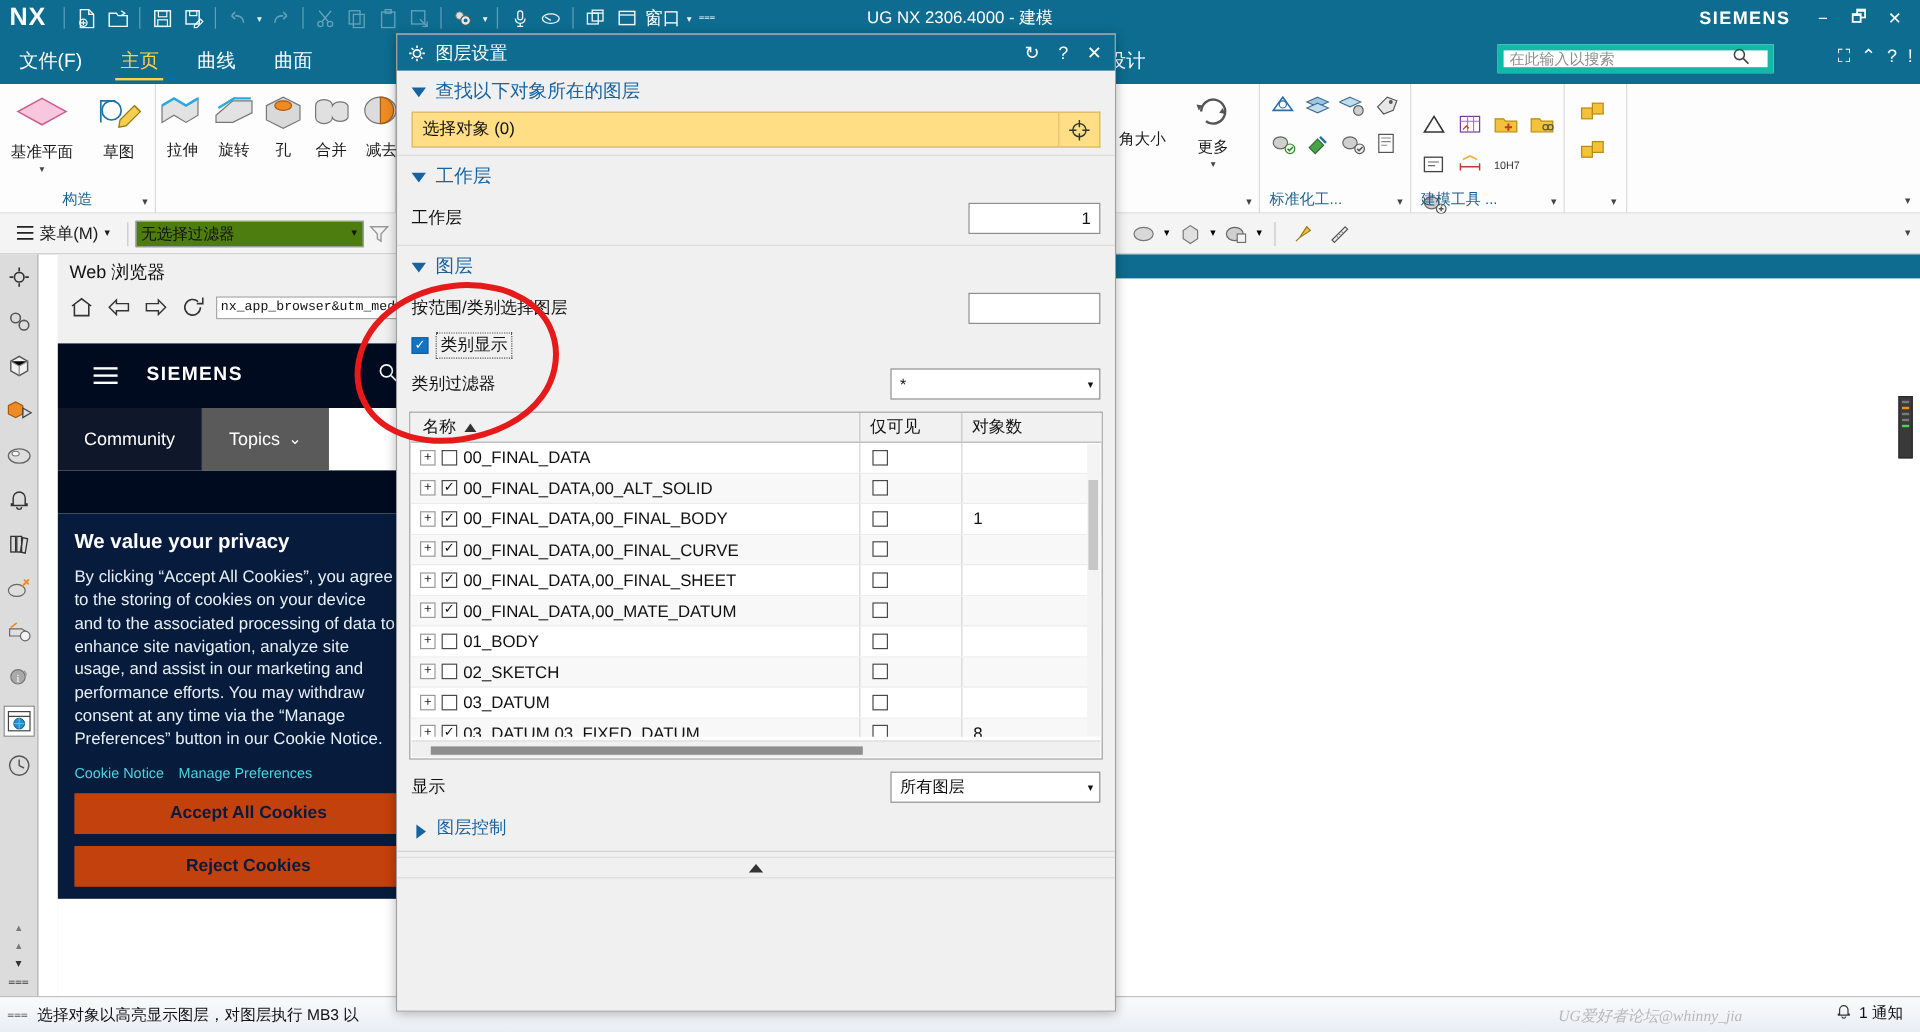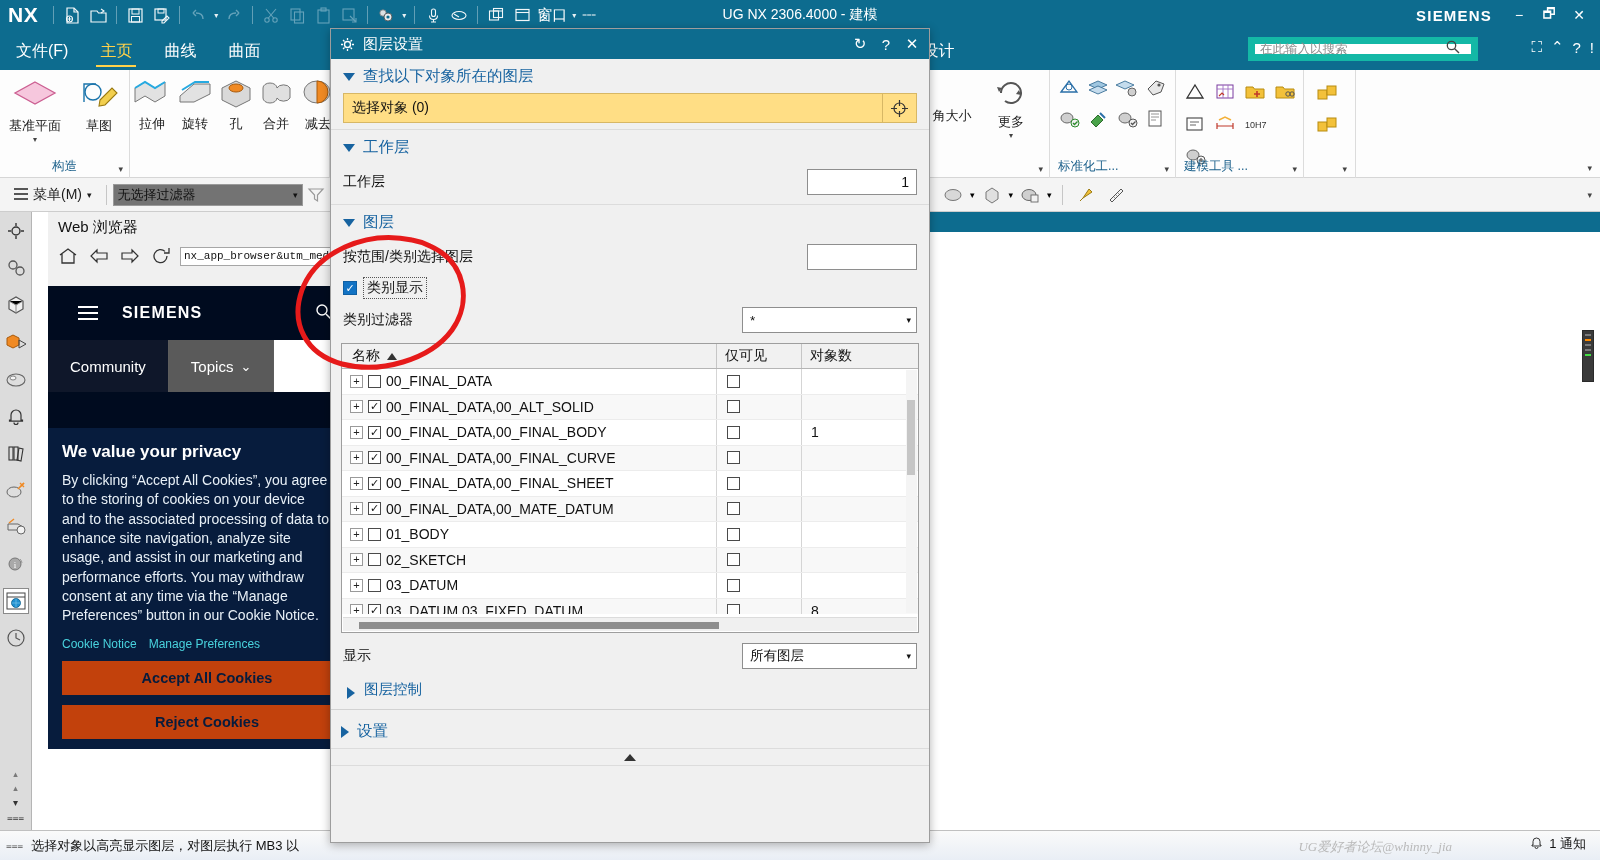--- a/index.html
+++ b/index.html
@@ -49,21 +49,21 @@
   .rtab {
     padding: 5px 16px 8px 16px; font-size: 16px; color: #fff; position: relative;
   }
   .rtab.active { color: #ffd24a; }
   .rtab.active::after {
     content: ""; position: absolute; left: 12px; right: 12px; bottom: 3px;
     height: 2px; background: #ffd24a;
   }
   .search-wrap {
     position: absolute; right: 122px; top: 7px; width: 230px; height: 24px;
-    background: #ffffff; border: 7px solid #14b8a6; display: flex; align-items: center;
+    background: #ffffff; border: 5px solid #14b8a6; display: flex; align-items: center;
   }
   .search-wrap input {
     border: 0; outline: 0; width: 190px; height: 20px; font-size: 12.5px;
     padding-left: 5px; color: #333; background: transparent;
     font-family: "Liberation Sans", sans-serif;
   }
   .search-wrap input::placeholder { color: #8d8d8d; }
   .ribbon-right-icons { position: absolute; right: 6px; top: 8px; display: flex; gap: 9px; align-items: center; }
   .rri { font-size: 15px; color: #fff; }
 
@@ -85,21 +85,21 @@
 
   
   .toolbar2 {
     position: absolute; left: 0; top: 178px; width: 1600px; height: 34px;
     background: #f4f4f4; border-bottom: 1px solid #cdcdcd;
     display: flex; align-items: center; padding-left: 6px;
   }
   .menu-btn { display: flex; align-items: center; gap: 5px; font-size: 14px; color: #1b1b1b; padding: 0 8px; }
   .tb-sep { width: 1px; height: 20px; background: #c6c6c6; margin: 0 6px; }
   .filter-select {
-    width: 190px; height: 22px; border: 1px solid #9a9a9a; background: #737373;
+    width: 190px; height: 22px; border: 1px solid #9a9a9a; background: #4d7c0f;
     font-size: 13px; display: flex; align-items: center; padding: 0 4px;
     justify-content: space-between; color: #111;
   }
   .tb-icon { width: 26px; height: 26px; display:flex; align-items:center; justify-content:center; }
 
   
   .resbar {
     position: absolute; left: 0; top: 212px; width: 32px; height: 618px;
     background: #dcdcdc; border-right: 1px solid #b5b5b5;
     display: flex; flex-direction: column; align-items: center; padding-top: 6px; gap: 11px;
@@ -577,21 +577,21 @@
         <span><svg width="22" height="20" viewBox="0 0 22 20">
               <rect x="4" y="2" width="12" height="15" fill="#fff" stroke="#555" stroke-width="1"></rect>
               <path d="M6 5h8M6 8h8M6 11h5" stroke="#888" stroke-width=".9"></path>
             </svg></span>
       </div>
       <div class="rgroup-label" style="text-align:left;padding-left:8px;">标准化工...</div>
       <div style="position:absolute;right:6px;bottom:4px;font-size:9px;color:#444;">▾</div>
     </div>
 
     <div class="rgroup" style="left:1176px; width:128px;">
-      <div style="position:absolute;top:12px;left:8px;display:flex;flex-wrap:wrap;gap:8px;width:112px;">
+      <div style="position:absolute;top:24px;left:8px;display:flex;flex-wrap:wrap;gap:8px;width:112px;">
         <span><svg width="22" height="20" viewBox="0 0 22 20">
               <polygon points="11,3 19,16 3,16" fill="none" stroke="#333" stroke-width="1.3"></polygon>
             </svg></span>
         <span><svg width="22" height="20" viewBox="0 0 22 20">
               <rect x="3" y="3" width="16" height="13" fill="#fff" stroke="#7a3ba0" stroke-width="1"></rect>
               <path d="M3 7h16M9 3v13M14 3v13" stroke="#a06fc4" stroke-width=".9"></path>
               <path d="M5 14l3-3 2 2" stroke="#c0392b" stroke-width="1.1" fill="none"></path>
             </svg></span>
         <span><svg width="22" height="20" viewBox="0 0 22 20">
               <path d="M2 5h7l1.5 2H20v9H2z" fill="#f3c13a" stroke="#b88c10" stroke-width="1"></path>
@@ -1079,24 +1079,20 @@
         </span>
       </div>
 
 
       <div class="sub-head">
         <span class="tri-right"></span>
         <span>图层控制</span>
       </div>
       <div class="dlg-divider"></div>
 
-      <div class="sect-head" style="border-top:none;padding-left:10px;">
-        <span class="tri-right"></span>
-        <span>设置</span>
-      </div>
 
       <div class="collapse-strip">
         <span class="tri-up-sm"></span>
       </div>
     </div>
 
   </div>
 
   <svg class="red-annot" width="250" height="150" viewBox="0 0 250 150">
     <path d="M132 8 C 86 -2, 36 20, 22 58 C 10 92, 26 122, 62 132 C 100 142, 150 128, 172 98 C 192 70, 186 30, 150 14 C 144 11, 138 9, 132 8 Z" fill="none" stroke="#e61a1a" stroke-width="5" stroke-linecap="round"></path>

